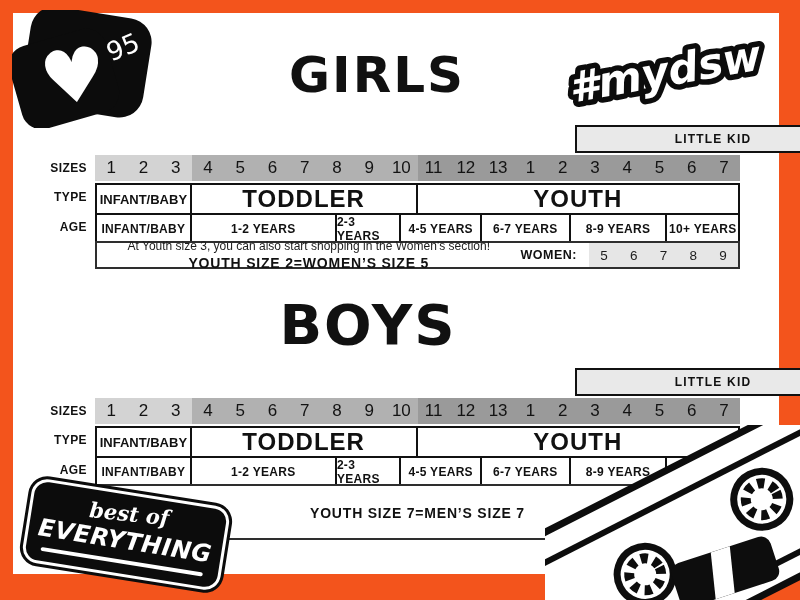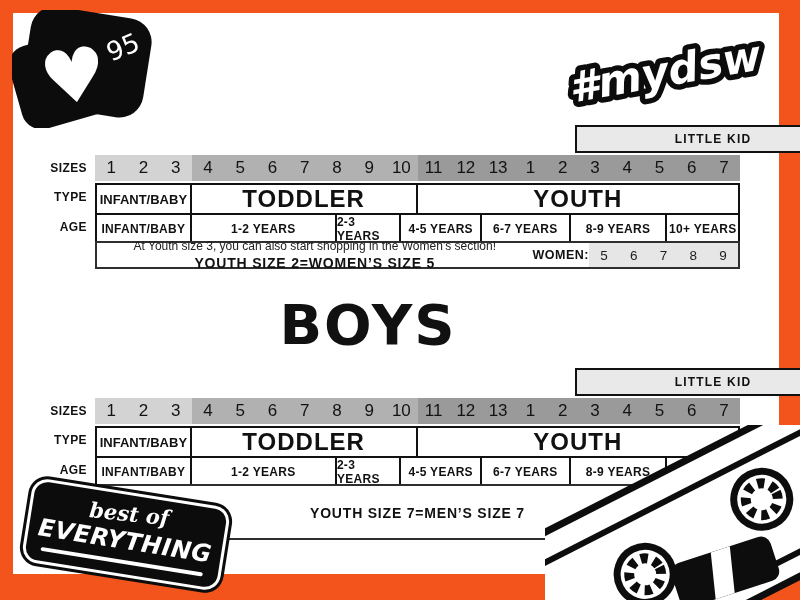--- a/index.html
+++ b/index.html
@@ -59,21 +59,21 @@
     border:2px solid #2e2e2e; background:#fff; box-sizing:border-box;
     display:flex; align-items:stretch;
   }
   .table-girls .note-box{ height:28px; }
   .table-boys  .note-box{ height:56px; }
   .note-text{ flex:1; display:flex; flex-direction:column; align-items:center; justify-content:center; }
   .note-line1{ font-size:12px; color:#1d1d1d; }
   .note-line2{ font-size:14px; font-weight:bold; letter-spacing:0.8px; margin-top:2px; }
   .women-label{
     display:flex; align-items:center; font-weight:bold; font-size:12.5px;
-    letter-spacing:0.5px; 
+    letter-spacing:0.5px; padding-right:12px;
   }
   .women-box{ width:149px; display:flex; align-items:center; }
   .women-num{ flex:1; text-align:center; font-size:13.5px; color:#1d1d1d; }
 
   
   .deco{ position:absolute; z-index:5; }
   .tag-svg{ left:12px; top:10px; width:165px; height:118px; }
   .hashtag-svg{ left:560px; top:20px; width:210px; height:102px; }
   .cassette-svg{ left:545px; top:425px; width:255px; height:175px; }
 
@@ -105,20 +105,21 @@
       <rect x="2" y="26" width="100" height="86" rx="20" transform="rotate(-16 52 69)"></rect>
     </g>
     <text x="62" y="92" font-size="74" fill="#ffffff" text-anchor="middle" font-family="DejaVu Sans, sans-serif" transform="rotate(-8 62 70)">♥</text>
     <text x="112" y="46" font-size="26" fill="#ffffff" text-anchor="middle" font-family="DejaVu Sans, sans-serif" transform="rotate(-22 112 40)">95</text>
   </svg>
 
   <svg class="deco hashtag-svg" viewBox="0 0 210 102">
     <text x="105" y="66" text-anchor="middle" font-size="42" font-style="italic" font-weight="bold" font-family="DejaVu Sans, sans-serif" fill="#ffffff" stroke="#0c0c0c" stroke-width="11" stroke-linejoin="round" paint-order="stroke" transform="rotate(-10 105 51)">#mydsw</text>
   </svg>
 
+  <div class="title title-girls">GIRLS</div>
 
   <div class="table table-girls">
     <div class="row kid-header">
         <div class="cell kid-cell kid-0" style="grid-column: 41 / 65; background: rgb(233, 233, 233);">LITTLE KID</div>
         <div class="cell kid-cell kid-1" style="grid-column: 65 / 81; background: rgb(210, 210, 210);">BIG KID</div>
       </div>
     <div class="row sizes-row">
         <div class="cell size-cell" style="background: rgb(211, 211, 211);">1</div>
         <div class="cell size-cell" style="background: rgb(211, 211, 211);">2</div>
         <div class="cell size-cell" style="background: rgb(211, 211, 211);">3</div>

